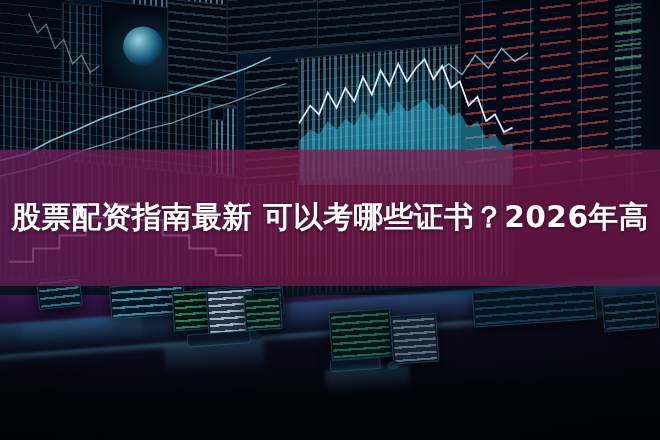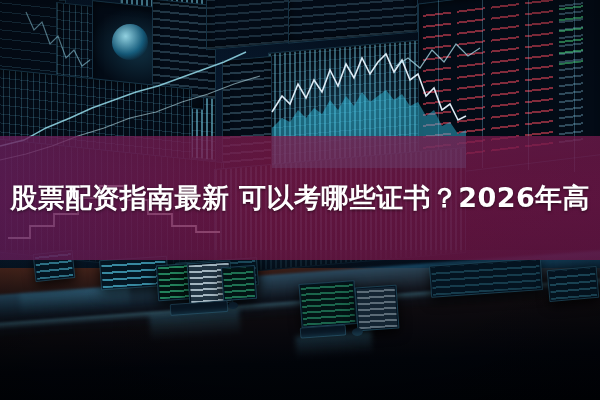--- a/index.html
+++ b/index.html
@@ -2,21 +2,21 @@
 <html><head>
 <meta charset="utf-8">
 <style>
   html,body{margin:0;padding:0;background:#000;}
   body{font-family:"Liberation Sans","DejaVu Sans",sans-serif;}
 
   #banner{
     position:relative;
     width:600px;height:400px;
     overflow:hidden;
-    background:#c2410c;
+    background:#a21caf;
   }
 
   
   .photo{position:absolute;inset:0;overflow:hidden;}
 
   
   .wall{
     position:absolute;left:0;top:0;width:600px;height:268px;
     background:
       linear-gradient(100deg, rgba(6,20,38,.9) 0%, rgba(3,10,22,.55) 45%, rgba(2,6,14,.95) 100%),

